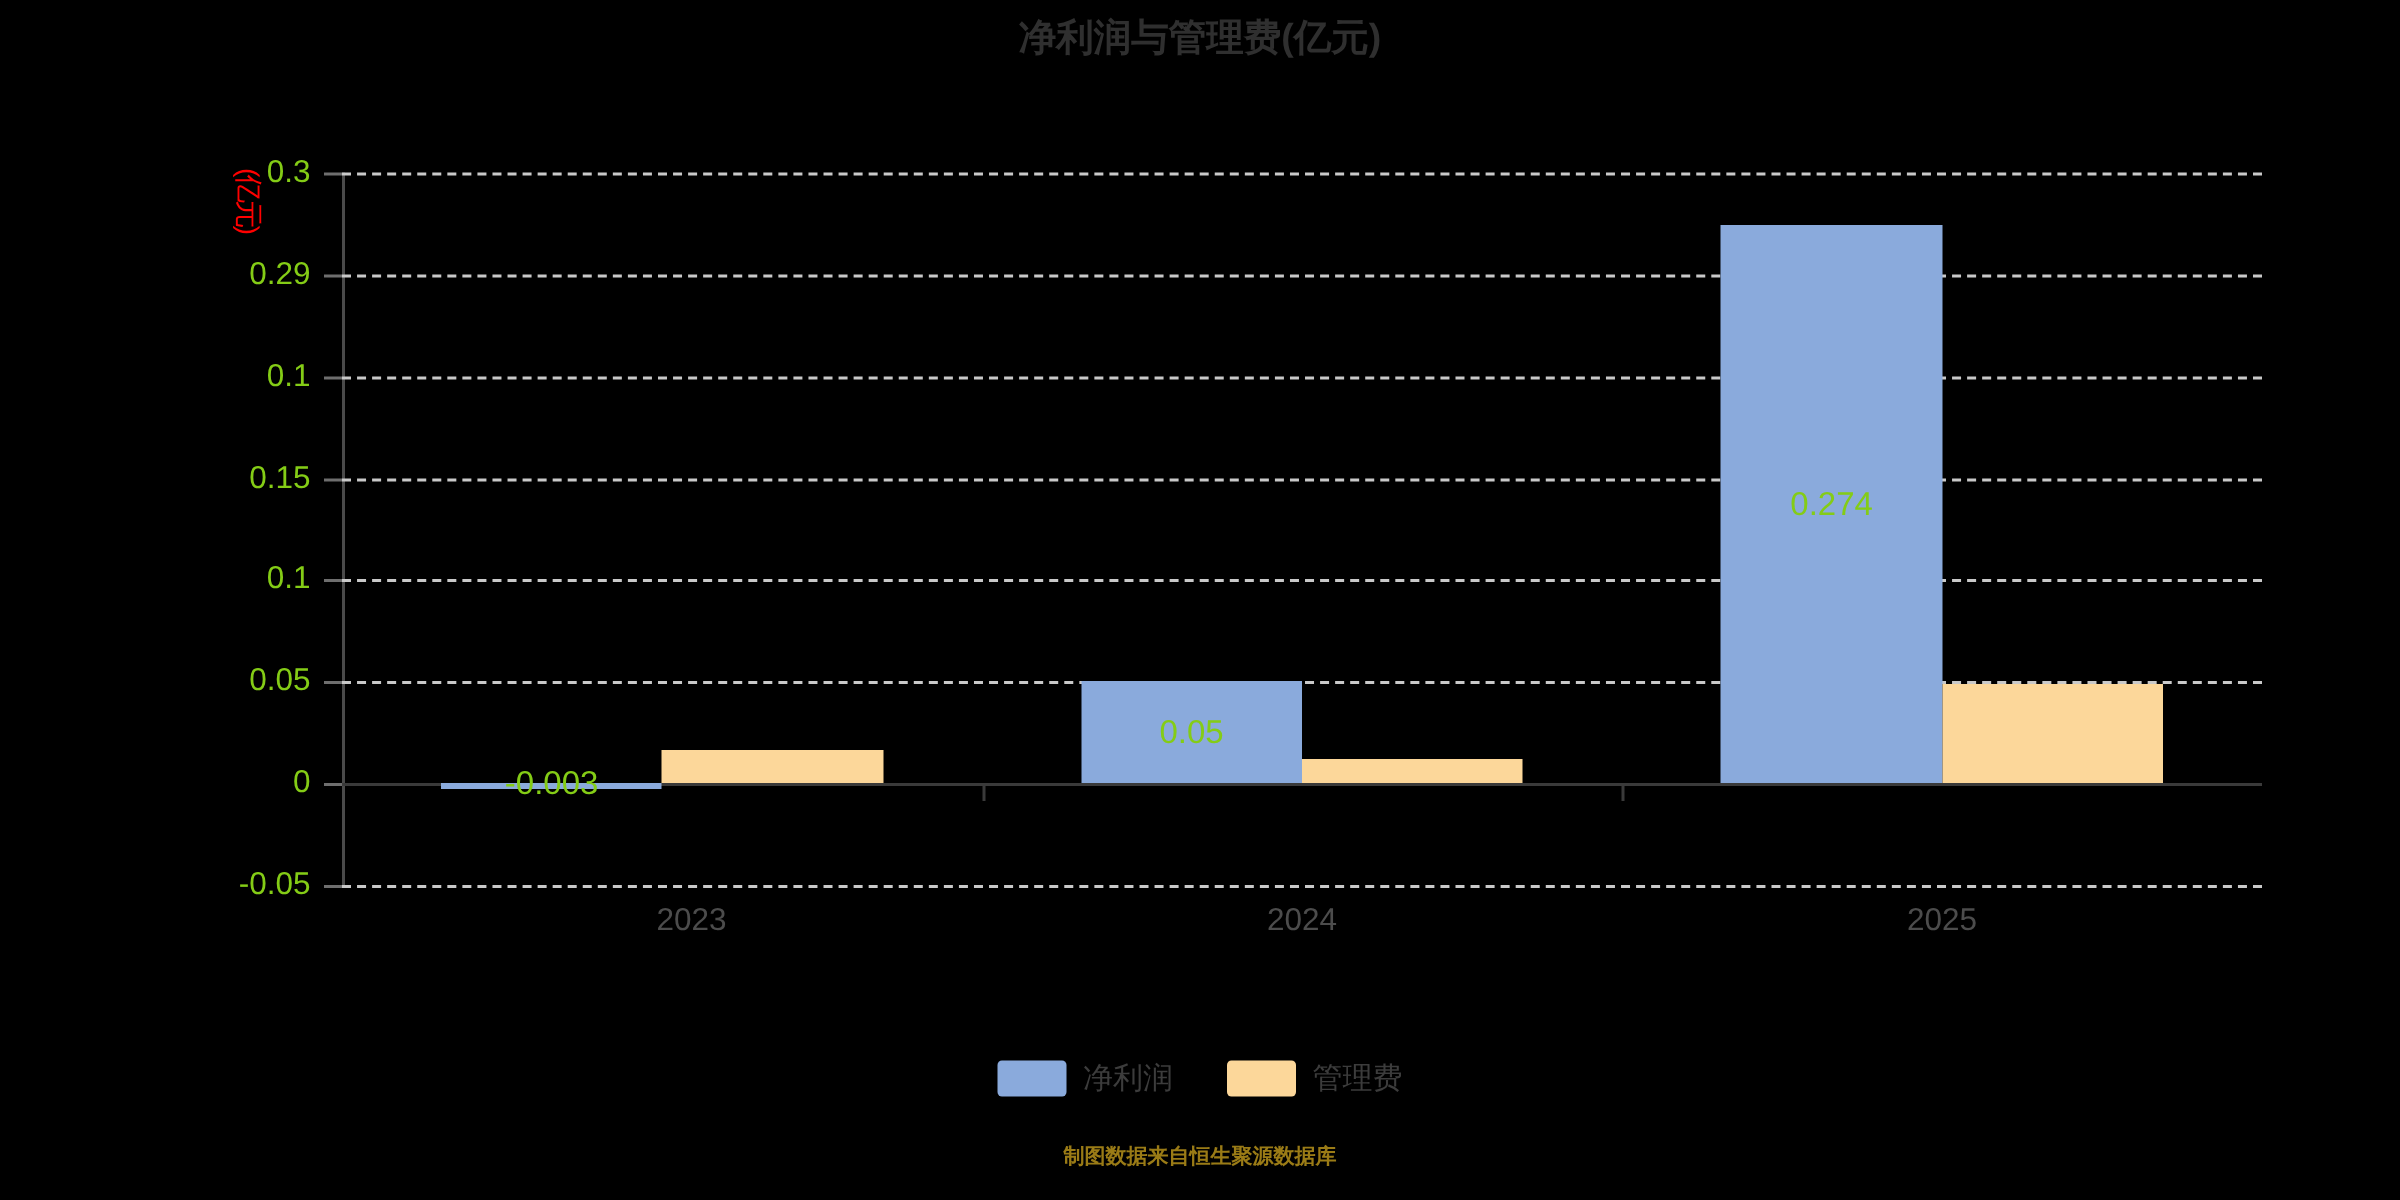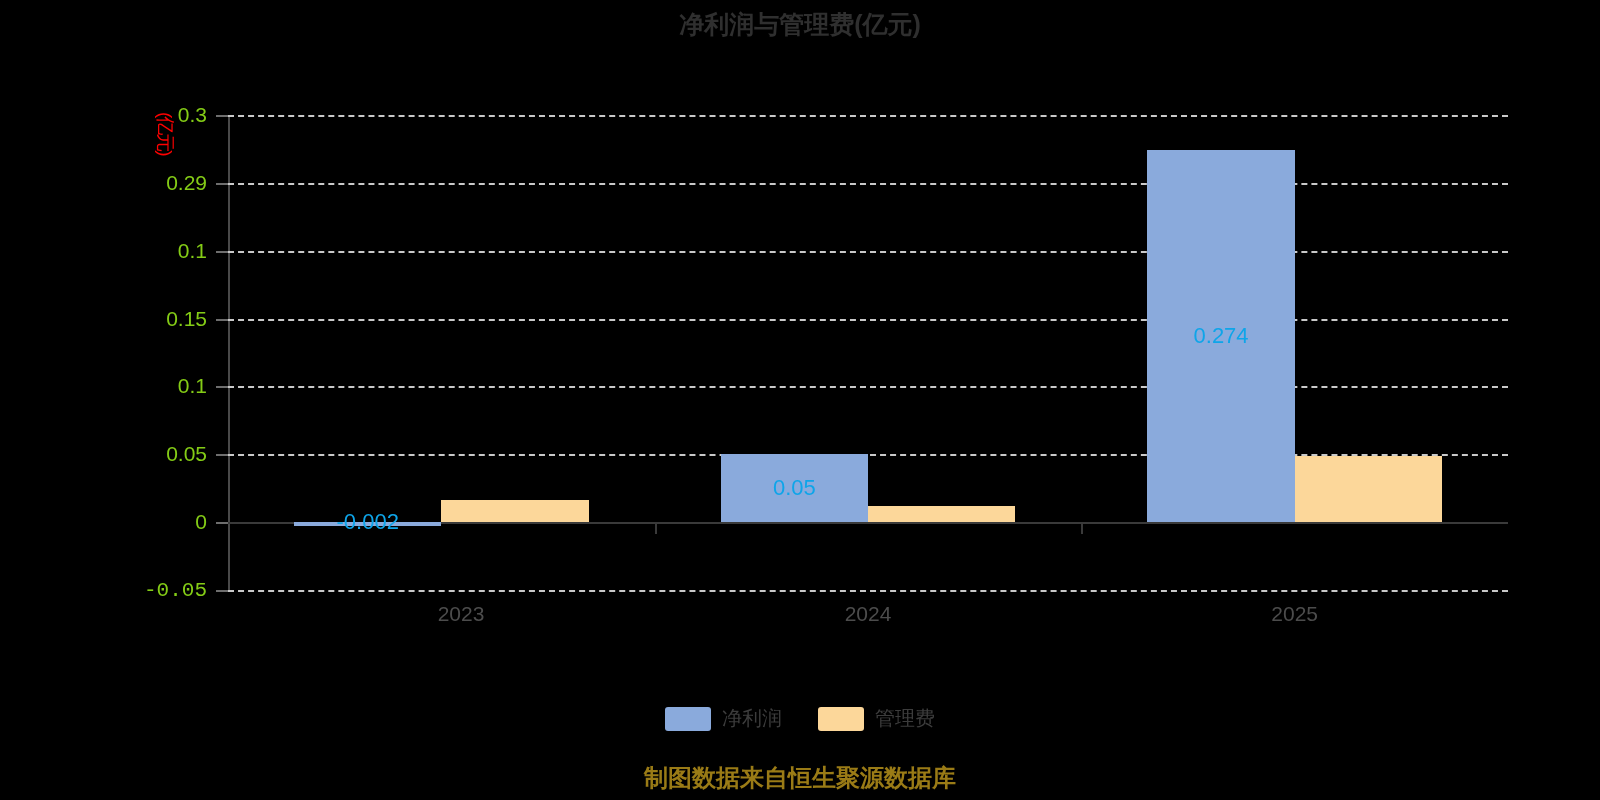--- a/index.html
+++ b/index.html
@@ -109,21 +109,21 @@
   .bar {
     position: absolute;
     box-sizing: border-box;
   }
   .bar.series-profit { background: #8aaadc; }
   .bar.series-admin  { background: #fcd79a; }
 
   .bar-label {
     position: absolute;
     font-size: 22px;
-    color: #0ea5e9;
+    color: #84cc16;
     white-space: nowrap;
     text-align: center;
     transform: translate(-50%, -50%);
   }
 
   
   .x-tick-label {
     position: absolute;
     top: 602px;
     font-size: 21px;
@@ -160,21 +160,21 @@
     white-space: nowrap;
   }
 
   
   .footer-note {
     position: absolute;
     left: 0;
     top: 762px;
     width: 1600px;
     text-align: center;
-    font-size: 24px;
+    font-size: 14px;
     font-weight: bold;
     color: #9a7b16;
     white-space: nowrap;
   }
 </style>
 </head>
 <body>
 
 <div id="chart-root">
 
@@ -187,21 +187,21 @@
   <div class="plot-area" id="plot-area">
       <div class="gridline" style="top: 0px;"></div>
       <div class="gridline" style="top: 67.8571px;"></div>
       <div class="gridline" style="top: 135.714px;"></div>
       <div class="gridline" style="top: 203.571px;"></div>
       <div class="gridline" style="top: 271.429px;"></div>
       <div class="gridline" style="top: 339.286px;"></div>
       <div class="gridline zero-line" style="top: 407.143px;"></div>
       <div class="gridline" style="top: 475px;"></div>
       <div class="bar series-profit" title="净利润 2023: -0.003" style="left: 66.1333px; top: 407.143px; width: 147.2px; height: 4.07143px; background: rgb(138, 170, 220);"></div>
-      <div class="bar-label" style="left: 139.733px; top: 407.143px;">-0.002</div>
+      <div class="bar-label" style="left: 139.733px; top: 407.143px;">-0.003</div>
       <div class="bar series-admin" title="管理费 2023: 0.016" style="left: 213.333px; top: 385.429px; width: 147.2px; height: 21.7143px; background: rgb(252, 215, 154);"></div>
       <div class="cat-sep" style="left: 426.667px; top: 407.143px; height: 12px;"></div>
       <div class="bar series-profit" title="净利润 2024: 0.05" style="left: 492.8px; top: 339.286px; width: 147.2px; height: 67.8571px; background: rgb(138, 170, 220);"></div>
       <div class="bar-label" style="left: 566.4px; top: 373.214px;">0.05</div>
       <div class="bar series-admin" title="管理费 2024: 0.012" style="left: 640px; top: 390.857px; width: 147.2px; height: 16.2857px; background: rgb(252, 215, 154);"></div>
       <div class="cat-sep" style="left: 853.333px; top: 407.143px; height: 12px;"></div>
       <div class="bar series-profit" title="净利润 2025: 0.274" style="left: 919.467px; top: 35.2857px; width: 147.2px; height: 371.857px; background: rgb(138, 170, 220);"></div>
       <div class="bar-label" style="left: 993.067px; top: 221.214px;">0.274</div>
       <div class="bar series-admin" title="管理费 2025: 0.049" style="left: 1066.67px; top: 340.643px; width: 147.2px; height: 66.5px; background: rgb(252, 215, 154);"></div>
     </div>
@@ -215,21 +215,21 @@
       <div class="y-tick-label" style="top: 250.714px;">0.1</div>
       <div class="y-tick" style="top: 318.571px;"></div>
       <div class="y-tick-label" style="top: 318.571px;">0.15</div>
       <div class="y-tick" style="top: 386.429px;"></div>
       <div class="y-tick-label" style="top: 386.429px;">0.1</div>
       <div class="y-tick" style="top: 454.286px;"></div>
       <div class="y-tick-label" style="top: 454.286px;">0.05</div>
       <div class="y-tick" style="top: 522.143px;"></div>
       <div class="y-tick-label" style="top: 522.143px;">0</div>
       <div class="y-tick" style="top: 590px;"></div>
-      <div class="y-tick-label" style="top: 590px; font-family: Liberation Mono, monospace;">-0.05</div>
+      <div class="y-tick-label" style="top: 590px;">-0.05</div>
     </div>
   <div id="x-labels-layer">
       <div class="x-tick-label" style="left: 461px;">2023</div>
       <div class="x-tick-label" style="left: 868px; text-align: right;">2024</div>
       <div class="x-tick-label" style="left: 1294.67px; text-align: right;">2025</div>
     </div>
 
   <div class="legend" id="legend">
       <div class="legend-item">
         <span class="legend-swatch" style="background: rgb(138, 170, 220);"></span>

